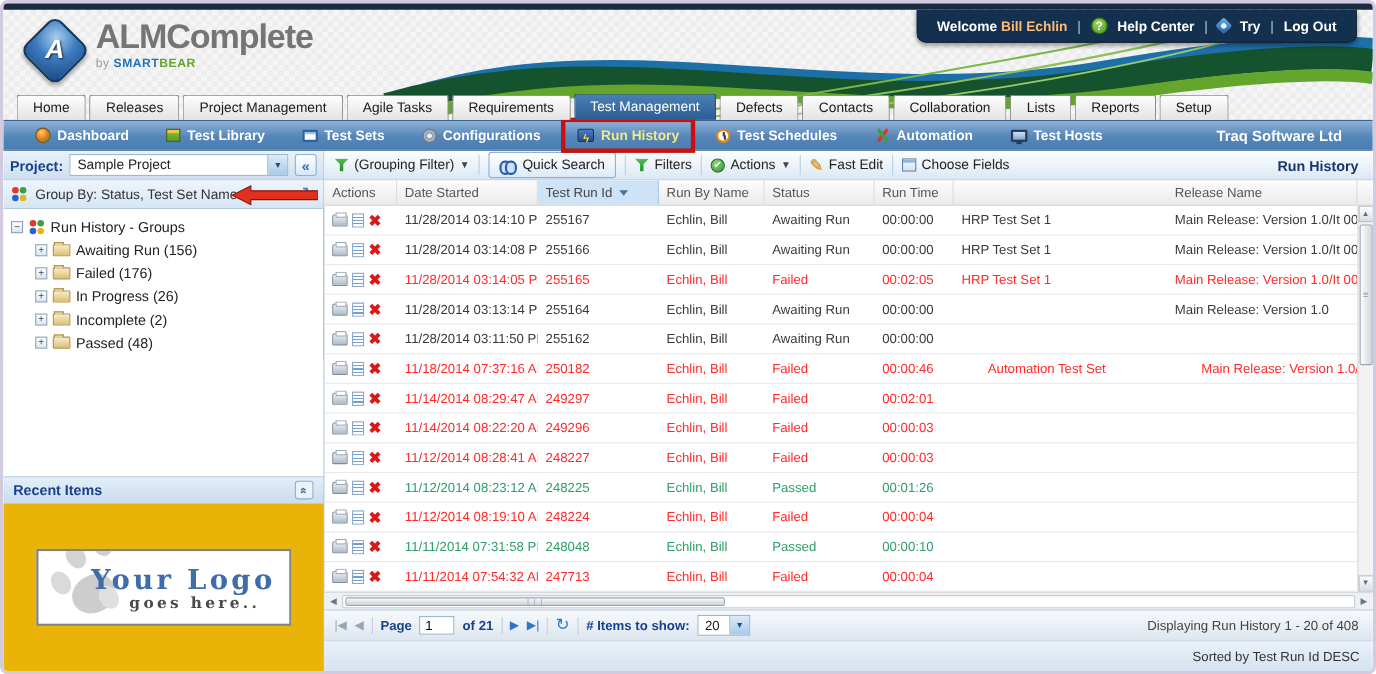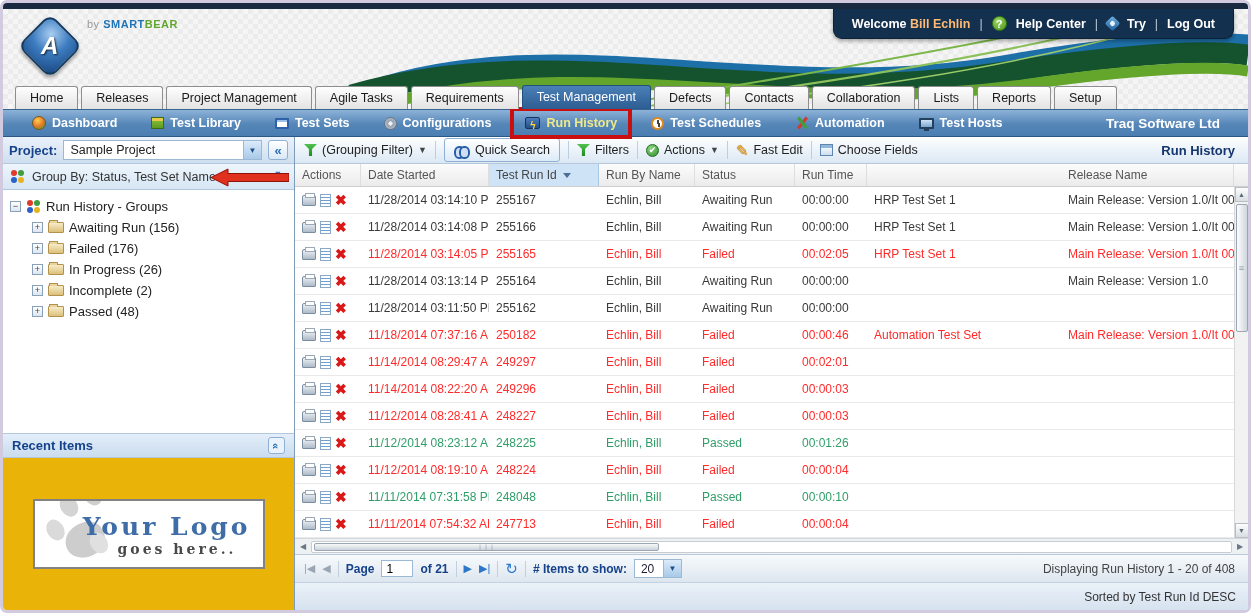--- a/index.html
+++ b/index.html
@@ -144,20 +144,21 @@
       <path d="M395,92 C605,44 785,108 1025,76 C1135,60 1215,56 1251,62" stroke="#64a62c" stroke-width="11" fill="none"></path>
       <path d="M600,98 C770,72 950,42 1115,6" stroke="#7ab648" stroke-width="2" fill="none"></path>
       <path d="M625,100 C805,78 985,50 1135,12" stroke="#8cc05a" stroke-width="2" fill="none"></path>
       <path d="M650,102 C845,84 1005,60 1150,20" stroke="#9aca6a" stroke-width="1.5" fill="none"></path>
     </svg>
     <div class="logo">
       <div class="logo-diamond">
           <span>A</span>
         </div>
       <div>
+        <div class="logo-title">ALMComplete</div>
         <div class="logo-byline">
           <span>by</span>
           <span class="smart">SMART</span><span class="bear">BEAR</span>
         </div>
       </div>
     </div>
     <div class="welcome">
       <span><span>Welcome</span>&nbsp;<span class="user">Bill Echlin</span></span>
       <span class="wsep">|</span>
       <span class="help-ic">?</span>
@@ -431,21 +432,21 @@
               <div class="cell actions-cell" style="width: 66px;">
                 <div class="icon-print"></div>
                 <div class="icon-report"></div>
                 <div class="icon-x">✖</div>
               </div>
               <div class="cell" style="width: 128px;">11/18/2014 07:37:16 AM</div>
               <div class="cell" style="width: 110px;">250182</div>
               <div class="cell" style="width: 96px;">Echlin, Bill</div>
               <div class="cell" style="width: 100px;">Failed</div>
               <div class="cell" style="width: 72px;">00:00:46</div>
-              <div class="cell" style="width: 194px;">Automation Test Set</div>
+              <div class="cell" style="width: 194px; margin-left: 24px;">Automation Test Set</div>
               <div class="cell" style="flex: 1 1 0%; min-width: 0px;">Main Release: Version 1.0/It 001</div>
             </div>
             <div class="grow failed">
               <div class="cell actions-cell" style="width: 66px;">
                 <div class="icon-print"></div>
                 <div class="icon-report"></div>
                 <div class="icon-x">✖</div>
               </div>
               <div class="cell" style="width: 128px;">11/14/2014 08:29:47 AM</div>
               <div class="cell" style="width: 110px;">249297</div>

